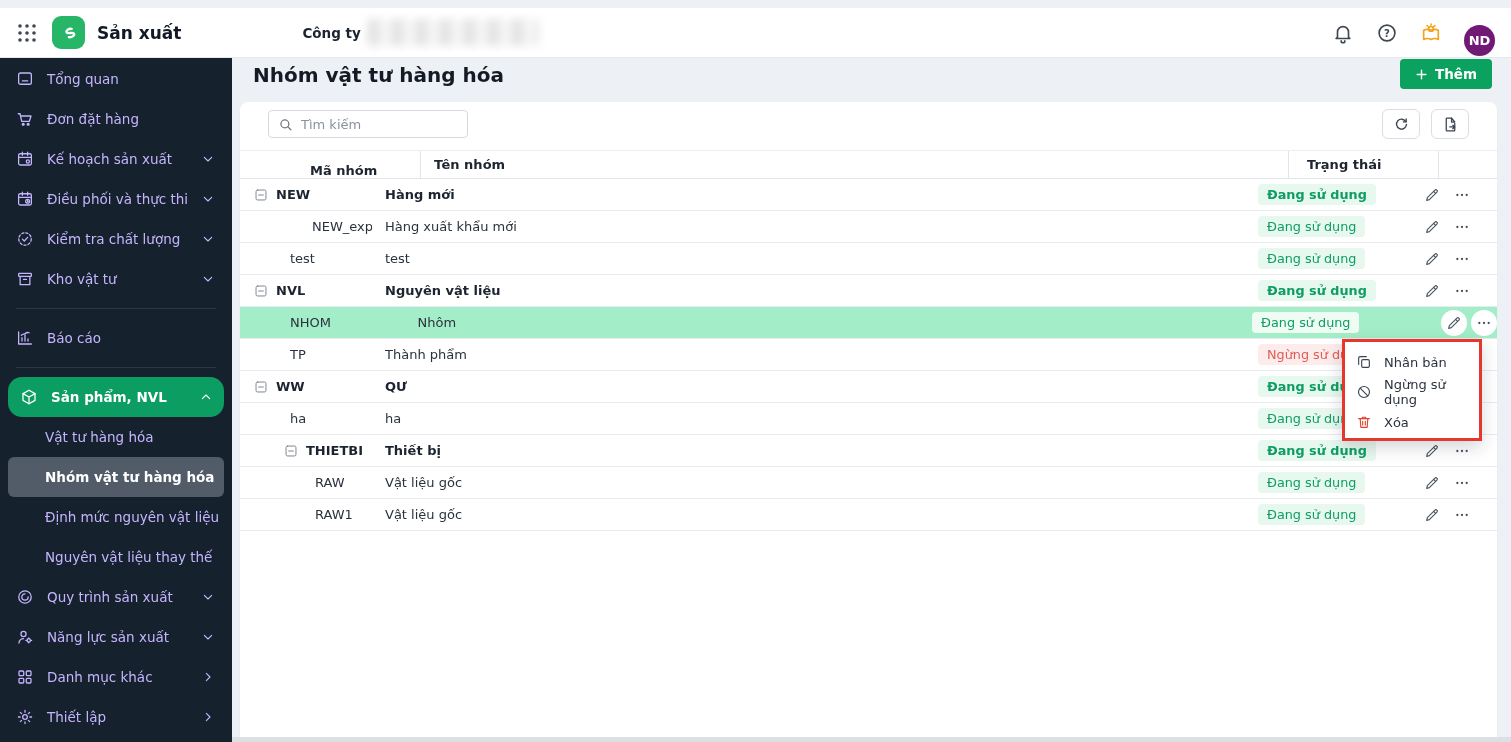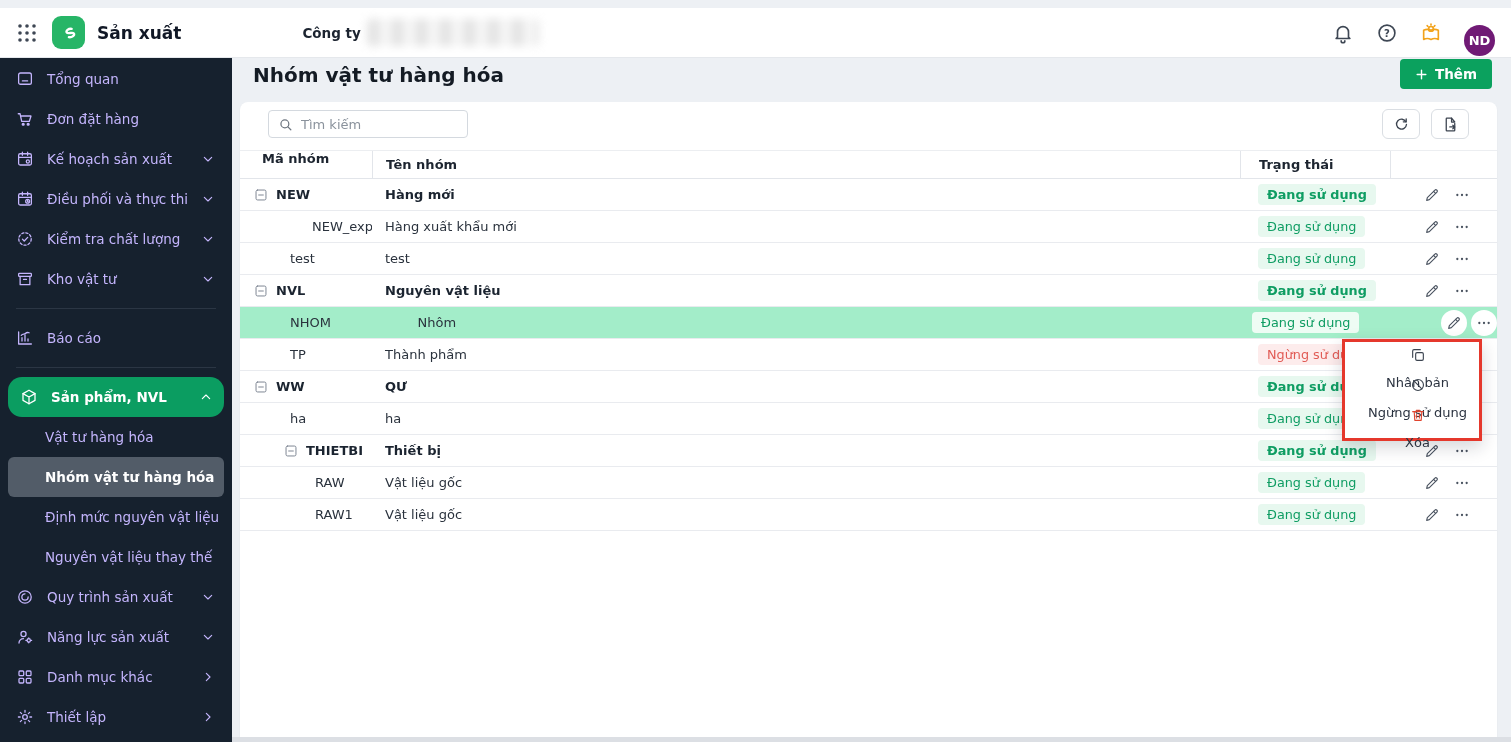--- a/index.html
+++ b/index.html
@@ -56,22 +56,22 @@
     border-radius:4px;display:flex;align-items:center;padding:0 9px;gap:8px;background:#fff;}
   .search-box svg{width:15px;height:15px;color:#6e7680;flex:0 0 15px;}
   .search-box input{border:none;outline:none;width:100%;font-family:inherit;font-size:13px;color:#2a323d;}
   .search-box input::placeholder{color:#8a929c;}
   .tool-btn{position:absolute;top:7px;width:38px;height:30px;border:1px solid #dadee3;background:#fff;
     border-radius:6px;display:flex;align-items:center;justify-content:center;color:#3c4450;cursor:pointer;}
   .tool-btn svg{width:17px;height:17px;}
   .tool-btn.refresh{right:77px;}
   .tool-btn.export{right:28px;}
 
-  .thead{position:absolute;top:48px;left:0;right:0;height:29px;display:flex;align-items:flex-start;
-    border-top:1px solid #eceef1;border-bottom:1px solid #e2e5ea;font-weight:700;color:#1d2530;}
+  .thead{position:absolute;top:48px;left:0;right:0;height:29px;display:flex;align-items:flex-end;
+    border-top:1px solid #eceef1;border-bottom:1px solid #e2e5ea;font-weight:700;color:#1d2530;padding-left:48px;}
   .col-code{width:132px;padding-left:22px;}
   .col-name{width:868px;padding-left:13px;border-left:1px solid #e2e5ea;height:100%;display:flex;align-items:center;}
   .col-status{width:150px;padding-left:18px;border-left:1px solid #e2e5ea;height:100%;display:flex;align-items:center;}
   .col-actions{flex:1;border-left:1px solid #e2e5ea;height:100%;}
 
   .rows{position:absolute;top:77px;left:0;right:0;}
   .row{height:32px;display:flex;align-items:center;border-bottom:1px solid #e9ebef;position:relative;}
   .row.selected{background:#a3edc9;gap:40px;}
   .cell-code{width:132px;display:flex;align-items:center;overflow:hidden;}
   .cell-name{width:868px;padding-left:13px;overflow:hidden;white-space:nowrap;}
@@ -86,21 +86,21 @@
   .row.parent .badge{font-weight:700;}
   .act{width:26px;height:26px;display:flex;align-items:center;justify-content:center;color:#4a5360;cursor:pointer;border-radius:50%;}
   .act svg{width:16px;height:16px;}
   .act.edit{margin-left:29px;}
   .act.more{margin-left:4px;}
   .row.selected .act{background:#fff;}
 
   
   .ctx-menu{position:absolute;left:1342px;top:339px;width:140px;height:102px;background:#fff;
     border:3px solid #e5382c;box-shadow:0 6px 16px rgba(20,30,45,.18);z-index:50;padding-top:5px;}
-  .ctx-item{height:30px;display:flex;align-items:center;padding-left:11px;gap:12px;cursor:pointer;color:#2b3340;flex-direction:column;}
+  .ctx-item{height:30px;display:flex;align-items:center;padding-left:11px;gap:12px;cursor:pointer;color:#2b3340;}
   .ctx-item svg{width:16px;height:16px;color:#3c4450;flex:0 0 16px;}
   .ctx-item.danger svg{color:#e0442e;}
 
   .bottom-strip{position:absolute;left:232px;bottom:0;width:1279px;height:5px;background:#dcdfe4;z-index:45;}
 </style>
 </head>
 <body>
 
 <div class="topbar">
   <div class="apps-grid">

